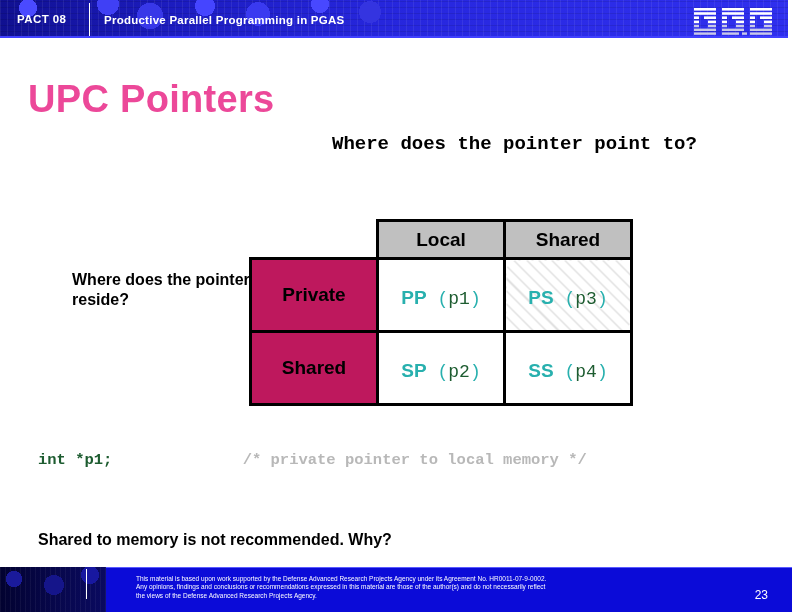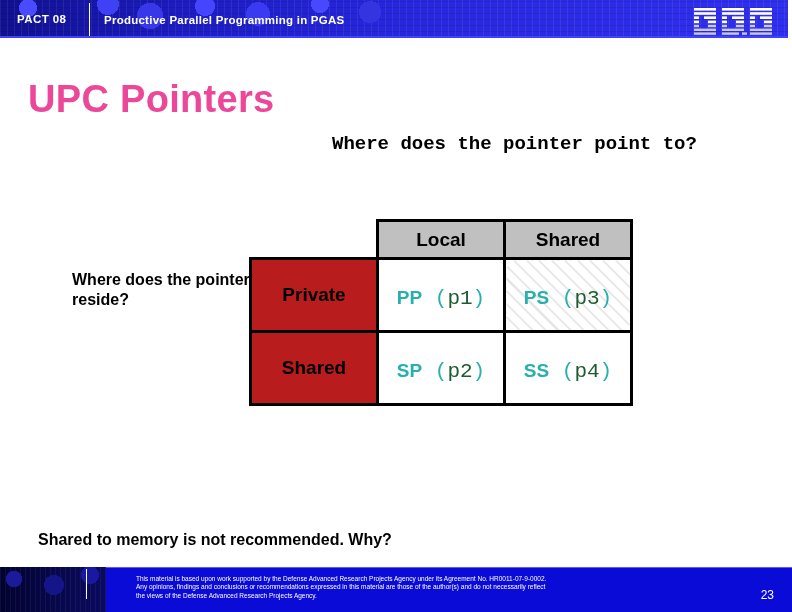--- a/index.html
+++ b/index.html
@@ -136,21 +136,21 @@
     height: 35px;
     background: #c0c0c0;
     border: 3px solid #000000;
     font-size: 19px;
     font-weight: bold;
     color: #000000;
   }
   .cell-rowhead {
     width: 124px;
     height: 70px;
-    background: #b91c1c;
+    background: #be185d;
     border: 3px solid #000000;
     font-size: 19px;
     font-weight: bold;
     color: #000000;
   }
   .cell-data {
     width: 124px;
     height: 70px;
     background: #ffffff;
     border: 3px solid #000000;
@@ -169,21 +169,21 @@
     padding-top: 6px;
     white-space: nowrap;
   }
   .code-tag {
     font-size: 19px;
     font-weight: bold;
     color: #28b0ae;
     font-family: "Liberation Sans", sans-serif;
   }
   .code-var {
-    font-size: 21px;
+    font-size: 18px;
     color: #28b0ae;
     font-family: "Liberation Mono", monospace;
   }
   .code-var .vname {
     color: #1d5c30;
   }
 
   
   #code-block {
     position: absolute;
@@ -252,21 +252,21 @@
     left: 136px; top: 575px;
     width: 560px;
     color: #ffffff;
     font-size: 6.5px;
     line-height: 8.4px;
     font-family: "Liberation Sans", sans-serif;
   }
   #footer-text span { display: block; white-space: nowrap; }
   #page-number {
     position: absolute;
-    right: 18px; top: 588px;
+    right: 24px; top: 588px;
     color: #ffffff;
     font-size: 12px;
     font-family: "Liberation Sans", sans-serif;
   }
 </style>
 </head>
 <body>
 
 <div id="top-banner">
   <div id="banner-pattern"></div>
@@ -352,20 +352,21 @@
         <div class="cell-inner">
           <span class="code-tag">SS</span><span class="code-var">&nbsp;(<span class="vname">p4</span>)</span>
         </div>
       </td>
     </tr>
   </tbody>
     </table>
 </div>
 
 <div id="code-block">
+  <span class="code-line"><span class="decl">int *p1;              </span><span class="comment">/* private pointer to local memory */</span></span>
   
   
 </div>
 
 <div id="bottom-note">Shared to memory is not recommended.  Why?</div>
 
 <div id="footer">
   <div id="footer-topline"></div>
   <div id="footer-pattern"></div>
   <div id="footer-divider"></div>

